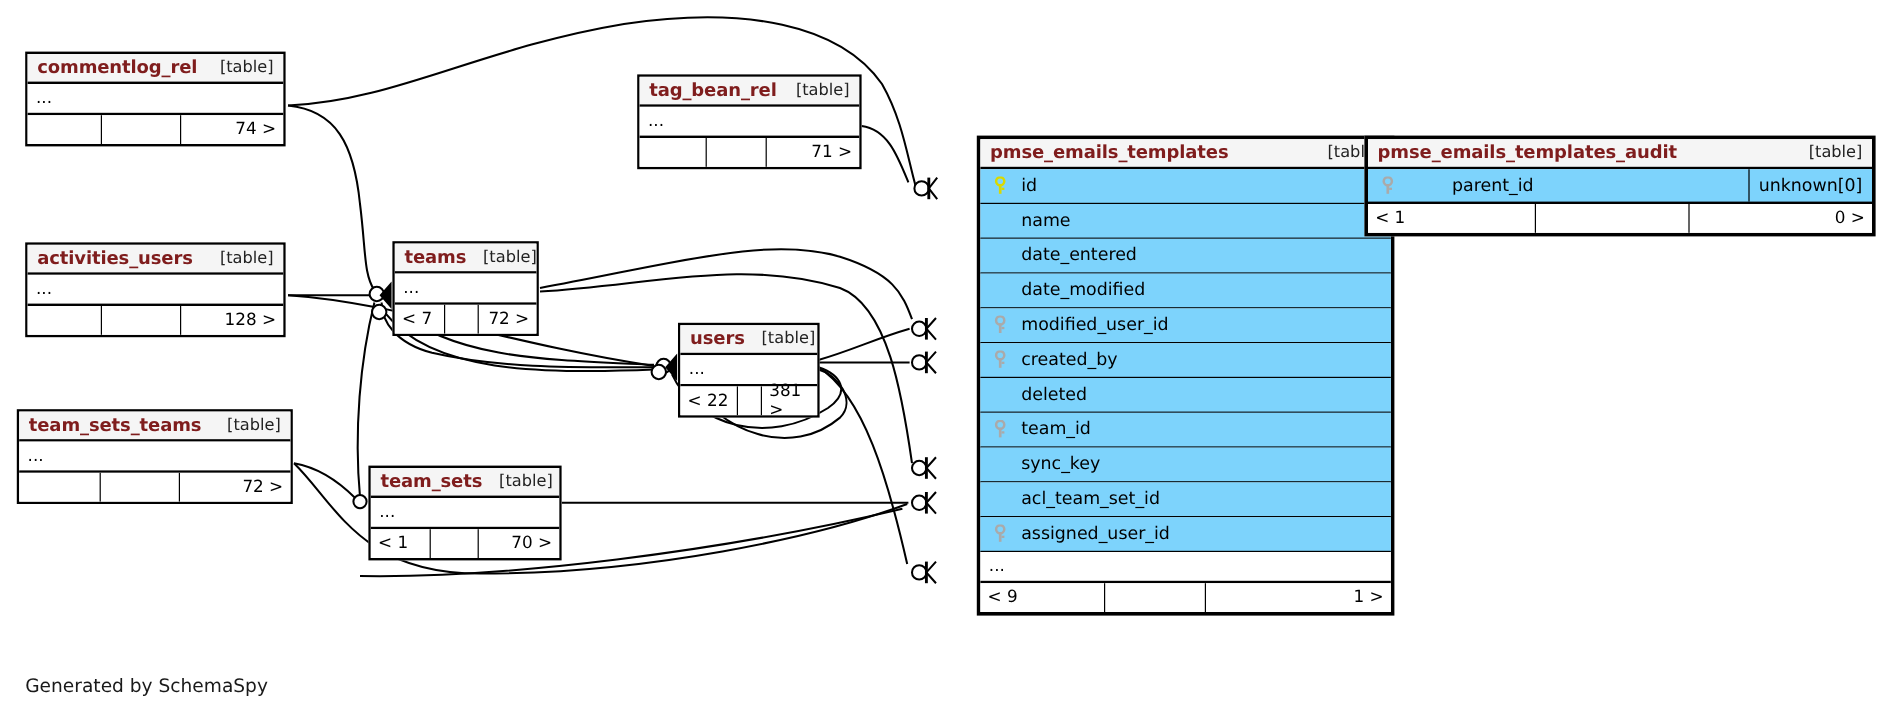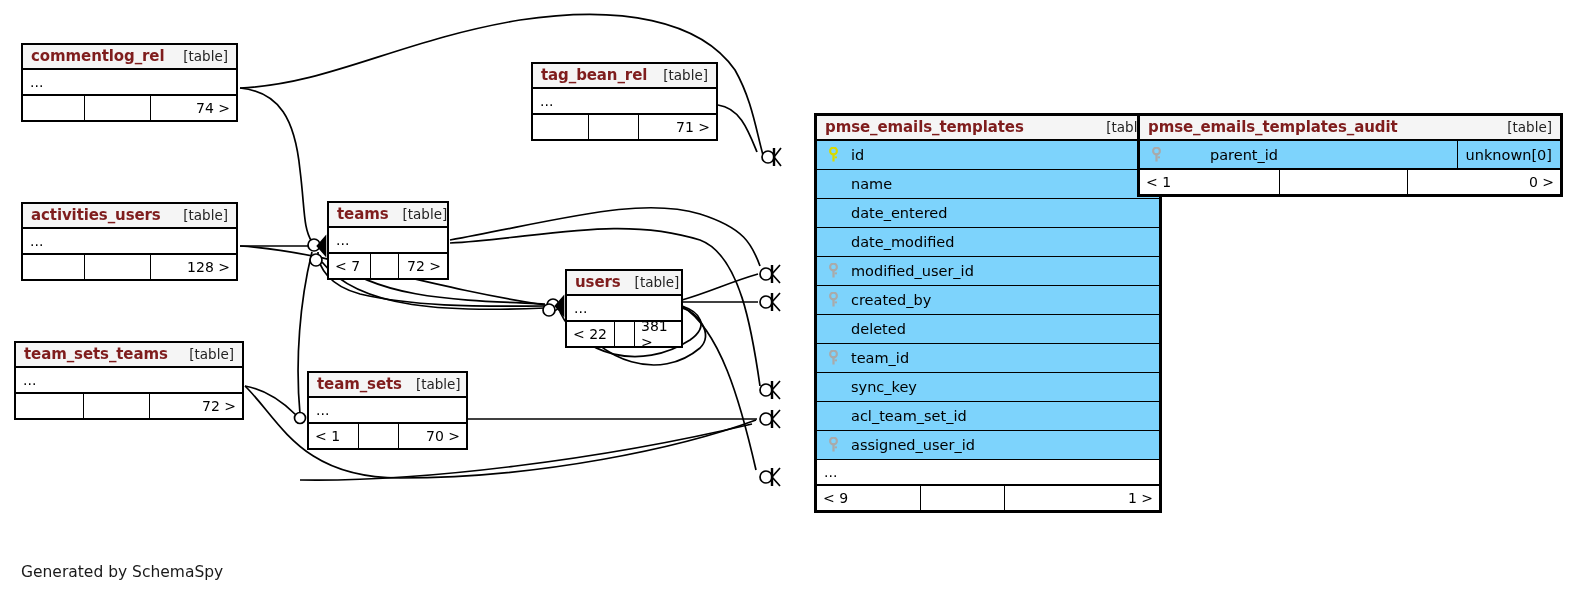--- a/index.html
+++ b/index.html
@@ -317,21 +317,21 @@
     <div class="ellipsisrow">
       <span>...</span>
     </div>
     <div class="footrow">
       <div class="fcell f1" style="width:68px"></div>
       <div class="fcell f2" style="width:66px"></div>
       <div class="fcell f3" style="flex:1">72 &gt;</div>
     </div>
   </div>
 
-  <div class="tbl" style="left:307px; top:371px; width:161px;">
+  <div class="tbl" style="left:307px; top:388px; width:161px;">
     <div class="thead">
       <span class="tname">team_sets</span>
       <span class="ttag">[table]</span>
     </div>
     <div class="ellipsisrow">
       <span>...</span>
     </div>
     <div class="footrow">
       <div class="fcell f1" style="width:50px">&lt; 1</div>
       <div class="fcell f2" style="width:40px"></div>

